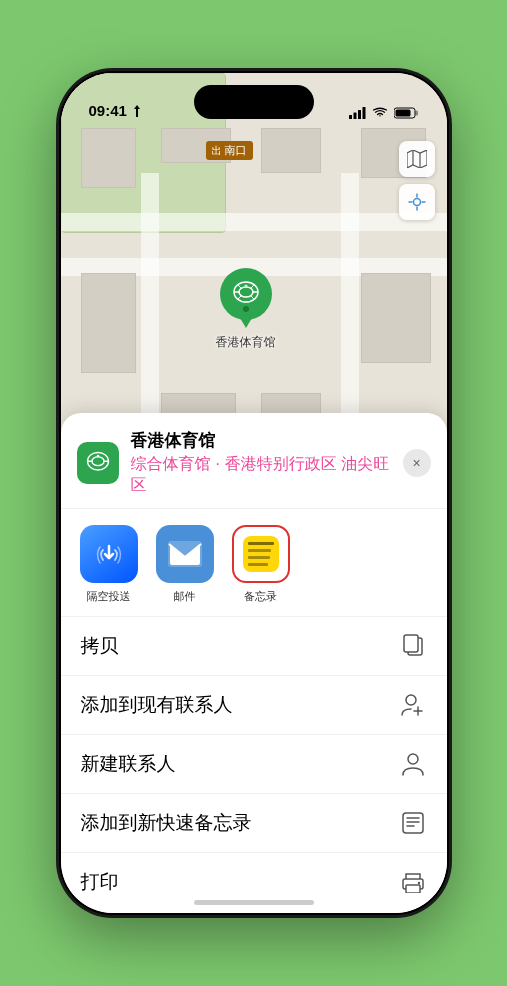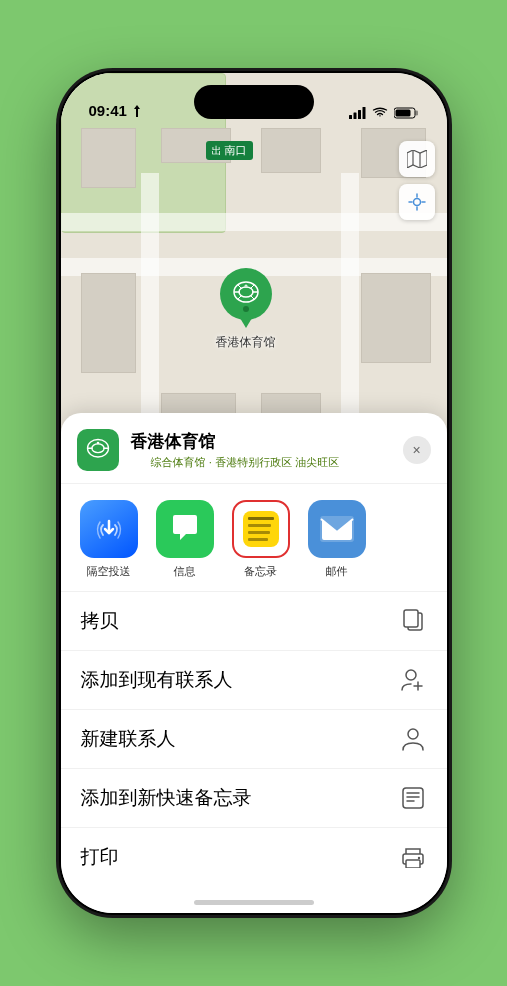--- a/index.html
+++ b/index.html
@@ -94,21 +94,21 @@
     }
     .building-green {
       background: #c8dbb0;
       border: 1px solid #b5cc98;
     }
     
     .map-label {
       position: absolute;
       top: 68px;
       left: 145px;
-      background: #15803d;
+      background: #a16207;
       color: #fff;
       font-size: 11px;
       padding: 2px 6px;
       border-radius: 3px;
     }
     
     .map-controls {
       position: absolute;
       top: 68px;
       right: 12px;
@@ -203,24 +203,23 @@
     .venue-info {
       flex: 1;
       margin-left: 12px;
     }
     .venue-name {
       font-size: 17px;
       font-weight: 600;
       color: #000;
     }
     .venue-sub {
-      font-size: 11px;
-      color: #4d7c0f;
+      font-size: 16px;
+      color: #ec4899;
       margin-top: 2px;
-      margin-left: 20px;
     }
     .close-btn {
       width: 28px;
       height: 28px;
       background: #e8e8e8;
       border-radius: 50%;
       display: flex;
       align-items: center;
       justify-content: center;
       cursor: pointer;
@@ -459,53 +458,45 @@
               <path d="M12 16 L16 20 L20 16" stroke="#fff" stroke-width="2.5" stroke-linecap="round" stroke-linejoin="round" fill="none"></path>
               <path d="M10 12 Q6 16 10 22" stroke="rgba(255,255,255,0.7)" stroke-width="1.8" fill="none" stroke-linecap="round"></path>
               <path d="M22 12 Q26 16 22 22" stroke="rgba(255,255,255,0.7)" stroke-width="1.8" fill="none" stroke-linecap="round"></path>
               <path d="M7 9 Q2 16 7 25" stroke="rgba(255,255,255,0.5)" stroke-width="1.5" fill="none" stroke-linecap="round"></path>
               <path d="M25 9 Q30 16 25 25" stroke="rgba(255,255,255,0.5)" stroke-width="1.5" fill="none" stroke-linecap="round"></path>
             </svg>
           </div>
           <span class="share-label">隔空投送</span>
         </div>
 
+
         <div class="share-item">
-          <div class="share-icon share-icon-message">
-            <svg width="34" height="34" viewBox="0 0 34 34" fill="none">
-              <path d="M5 5 Q5 3 7 3 L27 3 Q29 3 29 5 L29 20 Q29 22 27 22 L18 22 L12 28 L12 22 L7 22 Q5 22 5 20 Z" fill="#fff"></path>
+          <div class="share-icon share-icon-mail">
+            <svg width="36" height="28" viewBox="0 0 36 28" fill="none">
+              <rect x="1" y="1" width="34" height="26" rx="3" fill="#fff" fill-opacity="0.2" stroke="#fff" stroke-width="0"></rect>
+              <path d="M2 4 L18 17 L34 4" stroke="#fff" stroke-width="2" fill="none"></path>
+              <rect x="2" y="4" width="32" height="20" rx="2" fill="#fff" fill-opacity="0"></rect>
+              <path d="M3 5 L18 17 L33 5 L33 23 Q33 25 31 25 L5 25 Q3 25 3 23 Z" fill="#fff"></path>
             </svg>
           </div>
-          <span class="share-label">信息</span>
+          <span class="share-label">邮件</span>
         </div>
 
         <div class="share-item">
           <div class="share-icon" style="background:#fff; border: 2.5px solid #e03030; border-radius: 14px;">
             <div class="notes-lines">
               <div class="notes-line"></div>
               <div class="notes-line"></div>
               <div class="notes-line"></div>
               <div class="notes-line"></div>
             </div>
           </div>
           <span class="share-label">备忘录</span>
         </div>
 
-        <div class="share-item">
-          <div class="share-icon share-icon-mail">
-            <svg width="36" height="28" viewBox="0 0 36 28" fill="none">
-              <rect x="1" y="1" width="34" height="26" rx="3" fill="#fff" fill-opacity="0.2" stroke="#fff" stroke-width="0"></rect>
-              <path d="M2 4 L18 17 L34 4" stroke="#fff" stroke-width="2" fill="none"></path>
-              <rect x="2" y="4" width="32" height="20" rx="2" fill="#fff" fill-opacity="0"></rect>
-              <path d="M3 5 L18 17 L33 5 L33 23 Q33 25 31 25 L5 25 Q3 25 3 23 Z" fill="#fff"></path>
-            </svg>
-          </div>
-          <span class="share-label">邮件</span>
-        </div>
-
       </div>
 
       <div class="action-row">
         <span class="action-label">拷贝</span>
         <div class="action-icon">
           <svg width="22" height="24" viewBox="0 0 22 24" fill="none">
             <rect x="6" y="4" width="14" height="17" rx="2" stroke="#555" stroke-width="1.5" fill="none"></rect>
             <rect x="2" y="1" width="14" height="17" rx="2" stroke="#555" stroke-width="1.5" fill="white"></rect>
           </svg>
         </div>

